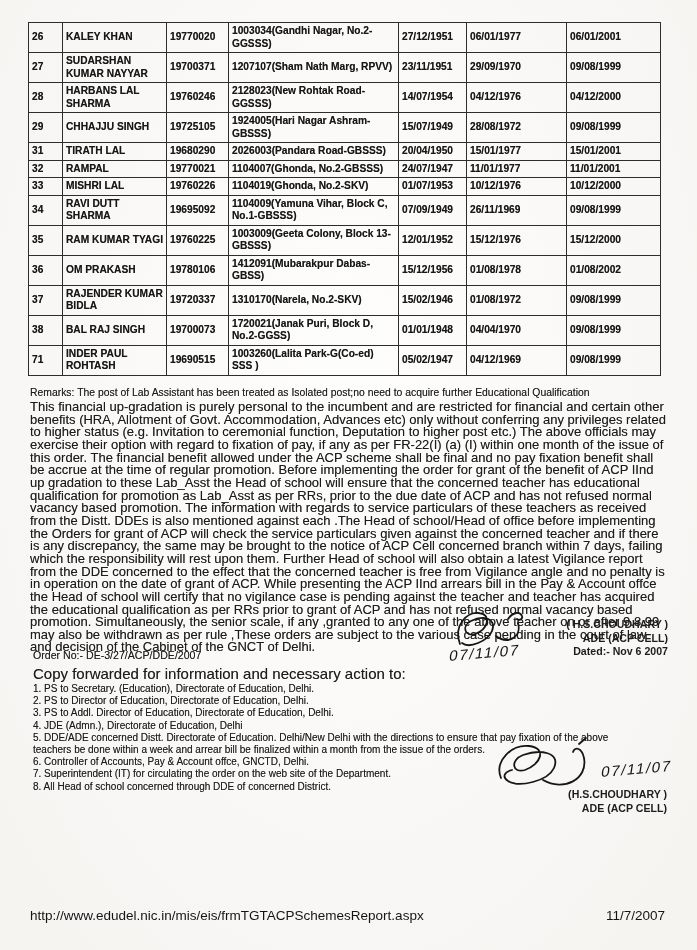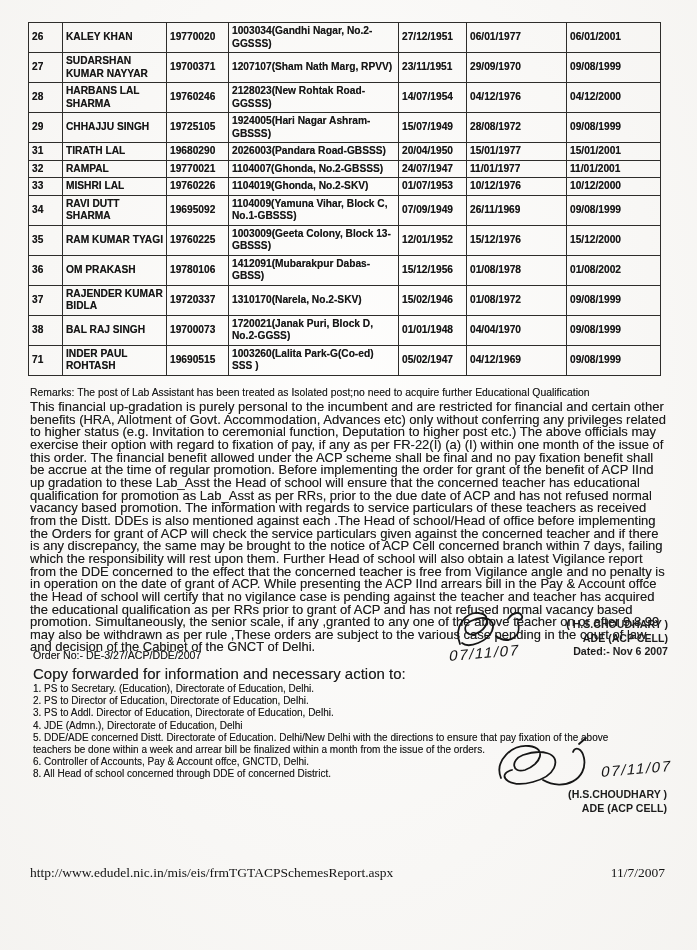--- a/index.html
+++ b/index.html
@@ -48,23 +48,23 @@
     font-size:10.6px; font-weight:bold; line-height:13.5px; }
   svg.scrib path { fill:none; stroke:#161616; stroke-width:1.8; stroke-linecap:round; }
   
   .orderblock { position:absolute; left:33px; top:649px; width:610px; }
   .order-no { font-size:10.6px; margin-bottom:4px; text-shadow:0 0 .4px rgba(20,20,20,.5); }
   .copy-head { font-size:15px; margin-bottom:1px; text-shadow:0 0 .4px rgba(20,20,20,.5); }
   .copy-list div { font-size:10px; line-height:12.2px;
     text-shadow:0 0 .4px rgba(20,20,20,.5); }
   
   .footer {
-    position:absolute; left:30px; right:32px; top:865px;
+    position:absolute; left:30px; right:32px; top:908px;
     display:flex; justify-content:space-between;
-    font-family:Liberation Serif, serif; font-size:13.5px; color:#141414;
+    font-family:Liberation Sans, sans-serif; font-size:13.5px; color:#141414;
   }
 </style>
 </head>
 <body>
 
 <div class="page">
 
   <table class="acp">
     <colgroup>
       <col style="width:34px">
@@ -218,20 +218,21 @@
   <div class="orderblock">
     <div class="order-no">Order No:- DE-3/27/ACP/DDE/2007</div>
     <div class="copy-head">Copy forwarded for information and necessary action to:</div>
     <div class="copy-list">
         <div>1. PS to Secretary. (Education), Directorate of Education, Delhi.</div>
         <div>2. PS to Director of Education, Directorate of Education, Delhi.</div>
         <div>3. PS to Addl. Director of Education, Directorate of Education, Delhi.</div>
         <div>4. JDE (Admn.), Directorate of Education, Delhi</div>
         <div>5. DDE/ADE concerned Distt. Directorate of Education. Delhi/New Delhi with the directions to ensure that pay fixation of the above teachers be done within a week and arrear bill be finalized within a month from the issue of the orders.</div>
         <div>6. Controller of Accounts, Pay &amp; Account offce, GNCTD, Delhi.</div>
+        <div>7. Superintendent (IT) for circulating the order on the web site of the Department.</div>
         <div>8. All Head of school concerned through DDE of concerned District.</div>
       </div>
   </div>
 
   <div class="sig2">
     <svg class="scrib" width="130" height="58" viewBox="0 0 130 58">
       <path d="M10 42 C 3 25 21 8 38 10 C 57 12 49 29 34 34 C 21 38 19 24 32 19 C 49 13 70 16 63 32 C 57 45 28 52 17 45 C 11 41 13 36 21 34"></path>
       <path d="M52 44 C 73 56 97 43 93 22 C 91 12 84 10 82 16"></path>
       <path d="M88 8 L 95 2"></path>
     </svg>

